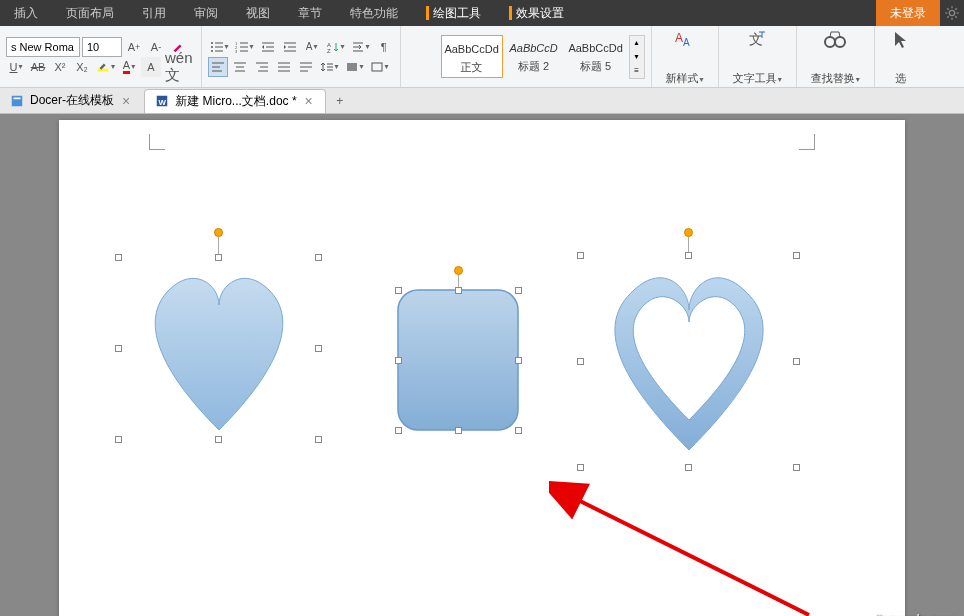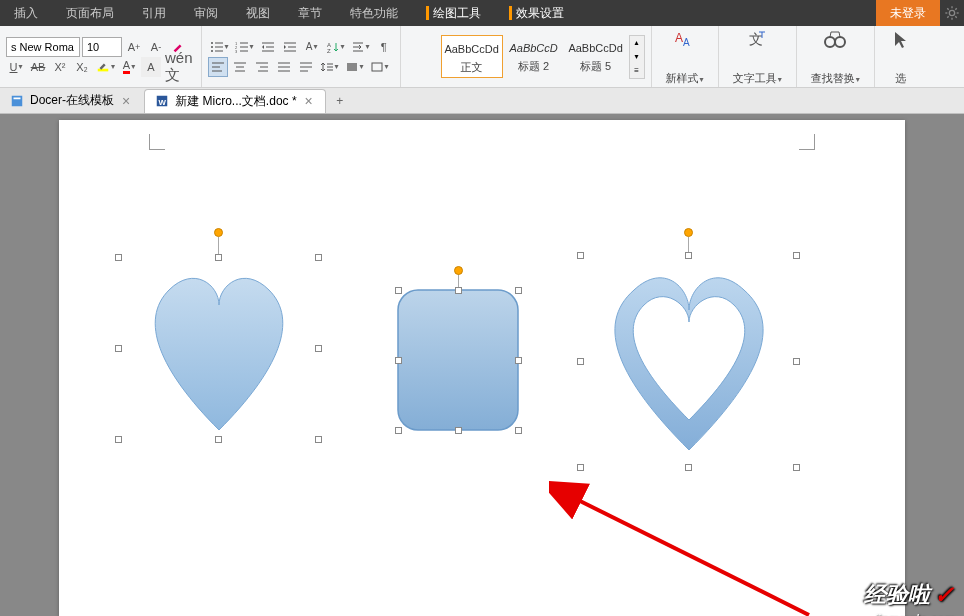--- a/index.html
+++ b/index.html
@@ -437,18 +437,14 @@
     <svg class="arrow-svg" style="left:490px;top:360px;width:280px;height:150px;">
       <defs>
           <marker id="ah" markerWidth="12" markerHeight="10" refX="2" refY="5" orient="auto">
             <path d="M0 0 L12 5 L0 10 Z" fill="#e60000"></path>
           </marker>
         </defs>
       <line x1="260" y1="135" x2="25" y2="18" stroke="#e60000" stroke-width="4" marker-end="url(#ah)"></line>
     </svg>
   </div>
 
-  <div class="watermark">
-    <span>经验啦</span>
-    <span class="watermark-check">✓</span>
-  </div>
   <div class="watermark-url">jingyanla.com</div>
 </div>
 
 </body></html>

